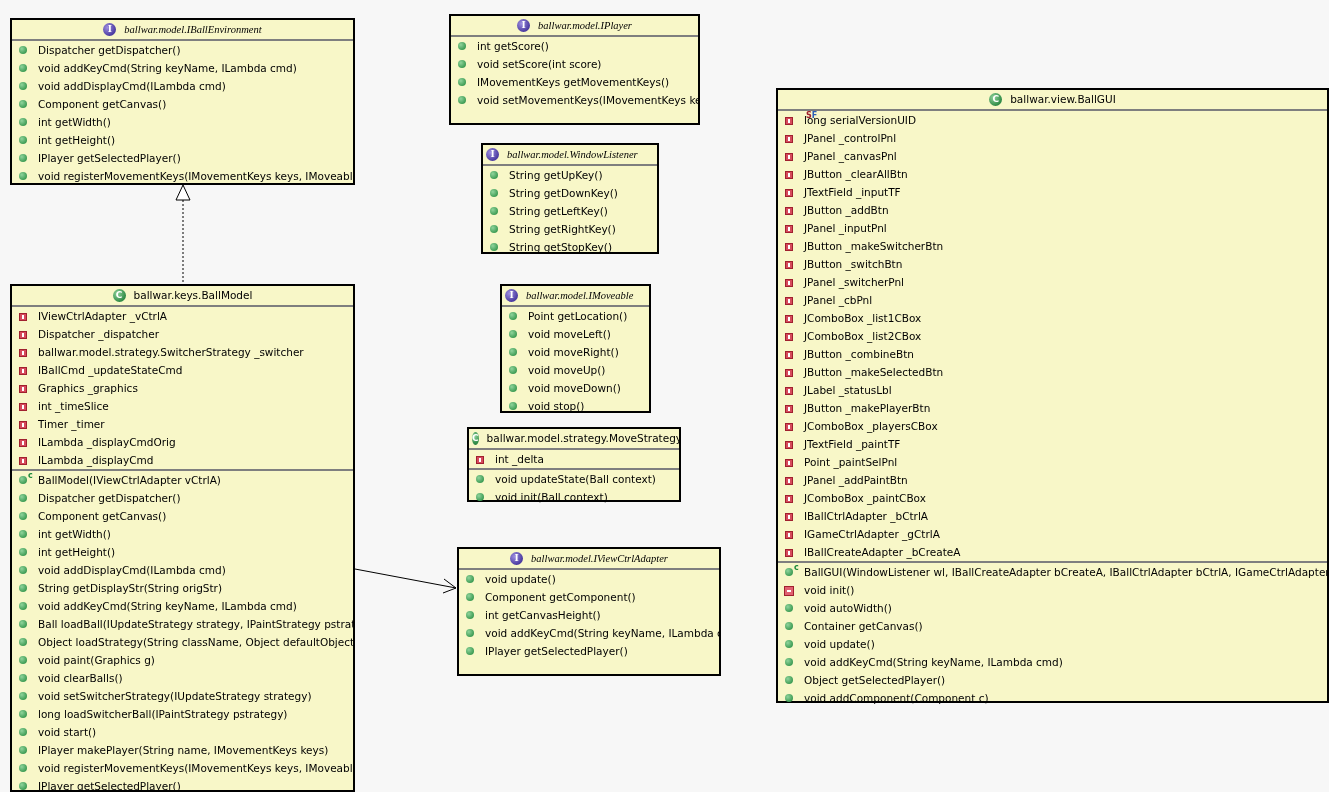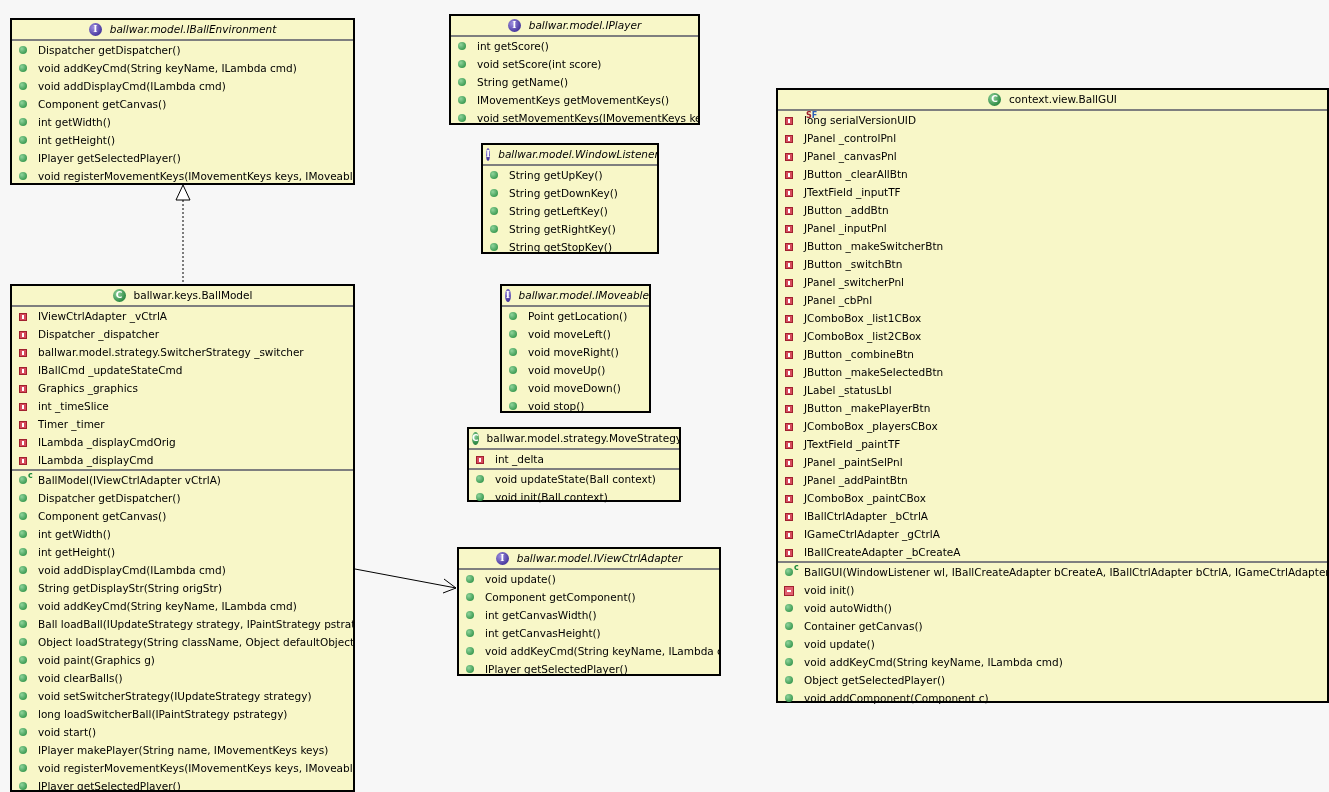--- a/index.html
+++ b/index.html
@@ -11,21 +11,21 @@
   .cls {
     position: absolute; background: #f8f7c8;
     border: 2px solid #000; box-sizing: border-box;
   }
   .hdr {
     height: 19px; line-height: 19px; text-align: center; white-space: nowrap;
     border-bottom: 2px solid #7f7f7f; overflow: hidden;
     display: flex; justify-content: center; align-items: center; gap: 8px;
   }
   .hdr.left { justify-content: flex-start; padding-left: 3px; }
-  .hdr .name.italic { font-style: italic; }
+  .hdr .name.italic { font-style: italic; font-family: Liberation Serif, serif; }
   .sec { padding: 0 0; }
   .sec + .sec { border-top: 2px solid #7f7f7f; }
   .row {
     height: 18px; line-height: 18px; white-space: nowrap; position: relative;
     padding-left: 26px; overflow: hidden;
   }
   .dot {
     position: absolute; left: 7px; top: 5px; width: 8px; height: 8px; border-radius: 50%;
     background: radial-gradient(circle at 35% 35%, #8fd39b, #3f9d55 70%);
   }
@@ -85,21 +85,20 @@
 </div>
 
 <div class="cls" style="left:449px;top:14px;width:251px;height:111px;">
   <div class="hdr">
     <span class="icon-i">I</span>
     <span class="name italic">ballwar.model.IPlayer</span>
   </div>
   <div class="sec">
     <div class="row"><span class="dot"></span><span>int getScore()</span></div>
     <div class="row"><span class="dot"></span><span>void setScore(int score)</span></div>
-    <div class="row"><span class="dot"></span><span>String getName()</span></div>
     <div class="row"><span class="dot"></span><span>IMovementKeys getMovementKeys()</span></div>
     <div class="row"><span class="dot"></span><span>void setMovementKeys(IMovementKeys keys)</span></div>
   </div>
 </div>
 
 <div class="cls" style="left:481px;top:143px;width:178px;height:111px;">
   <div class="hdr left">
     <span class="icon-i">I</span>
     <span class="name italic">ballwar.model.WindowListener</span>
   </div>
@@ -142,21 +141,20 @@
 </div>
 
 <div class="cls" style="left:457px;top:547px;width:264px;height:129px;">
   <div class="hdr">
     <span class="icon-i">I</span>
     <span class="name italic">ballwar.model.IViewCtrlAdapter</span>
   </div>
   <div class="sec">
     <div class="row"><span class="dot"></span><span>void update()</span></div>
     <div class="row"><span class="dot"></span><span>Component getComponent()</span></div>
-    <div class="row"><span class="dot"></span><span>int getCanvasWidth()</span></div>
     <div class="row"><span class="dot"></span><span>int getCanvasHeight()</span></div>
     <div class="row"><span class="dot"></span><span>void addKeyCmd(String keyName, ILambda cmd)</span></div>
     <div class="row"><span class="dot"></span><span>IPlayer getSelectedPlayer()</span></div>
   </div>
 </div>
 
 <div class="cls" style="left:10px;top:284px;width:345px;height:508px;">
   <div class="hdr">
     <span class="icon-c">C</span>
     <span class="name">ballwar.keys.BallModel</span>
@@ -190,21 +188,21 @@
     <div class="row"><span class="dot"></span><span>void start()</span></div>
     <div class="row"><span class="dot"></span><span>IPlayer makePlayer(String name, IMovementKeys keys)</span></div>
     <div class="row"><span class="dot"></span><span>void registerMovementKeys(IMovementKeys keys, IMoveable m)</span></div>
     <div class="row"><span class="dot"></span><span>IPlayer getSelectedPlayer()</span></div>
   </div>
 </div>
 
 <div class="cls" style="left:776px;top:88px;width:553px;height:615px;">
   <div class="hdr">
     <span class="icon-c">C</span>
-    <span class="name">context.view.BallGUI</span>
+    <span class="name">ballwar.view.BallGUI</span>
   </div>
   <div class="sec">
     <div class="row"><span class="priv"></span><span class="sf">S<b>F</b></span><span>long serialVersionUID</span></div>
     <div class="row"><span class="priv"></span><span>JPanel _controlPnl</span></div>
     <div class="row"><span class="priv"></span><span>JPanel _canvasPnl</span></div>
     <div class="row"><span class="priv"></span><span>JButton _clearAllBtn</span></div>
     <div class="row"><span class="priv"></span><span>JTextField _inputTF</span></div>
     <div class="row"><span class="priv"></span><span>JButton _addBtn</span></div>
     <div class="row"><span class="priv"></span><span>JPanel _inputPnl</span></div>
     <div class="row"><span class="priv"></span><span>JButton _makeSwitcherBtn</span></div>
@@ -212,21 +210,21 @@
     <div class="row"><span class="priv"></span><span>JPanel _switcherPnl</span></div>
     <div class="row"><span class="priv"></span><span>JPanel _cbPnl</span></div>
     <div class="row"><span class="priv"></span><span>JComboBox _list1CBox</span></div>
     <div class="row"><span class="priv"></span><span>JComboBox _list2CBox</span></div>
     <div class="row"><span class="priv"></span><span>JButton _combineBtn</span></div>
     <div class="row"><span class="priv"></span><span>JButton _makeSelectedBtn</span></div>
     <div class="row"><span class="priv"></span><span>JLabel _statusLbl</span></div>
     <div class="row"><span class="priv"></span><span>JButton _makePlayerBtn</span></div>
     <div class="row"><span class="priv"></span><span>JComboBox _playersCBox</span></div>
     <div class="row"><span class="priv"></span><span>JTextField _paintTF</span></div>
-    <div class="row"><span class="priv"></span><span>JPanel _paintSelPnl</span></div>
+    <div class="row"><span class="priv"></span><span>Point _paintSelPnl</span></div>
     <div class="row"><span class="priv"></span><span>JPanel _addPaintBtn</span></div>
     <div class="row"><span class="priv"></span><span>JComboBox _paintCBox</span></div>
     <div class="row"><span class="priv"></span><span>IBallCtrlAdapter _bCtrlA</span></div>
     <div class="row"><span class="priv"></span><span>IGameCtrlAdapter _gCtrlA</span></div>
     <div class="row"><span class="priv"></span><span>IBallCreateAdapter _bCreateA</span></div>
   </div>
   <div class="sec">
     <div class="row"><span class="dot"></span><span class="ctor">c</span><span>BallGUI(WindowListener wl, IBallCreateAdapter bCreateA, IBallCtrlAdapter bCtrlA, IGameCtrlAdapter gCtrlA)</span></div>
     <div class="row"><span class="privm"></span><span>void init()</span></div>
     <div class="row"><span class="dot"></span><span>void autoWidth()</span></div>

